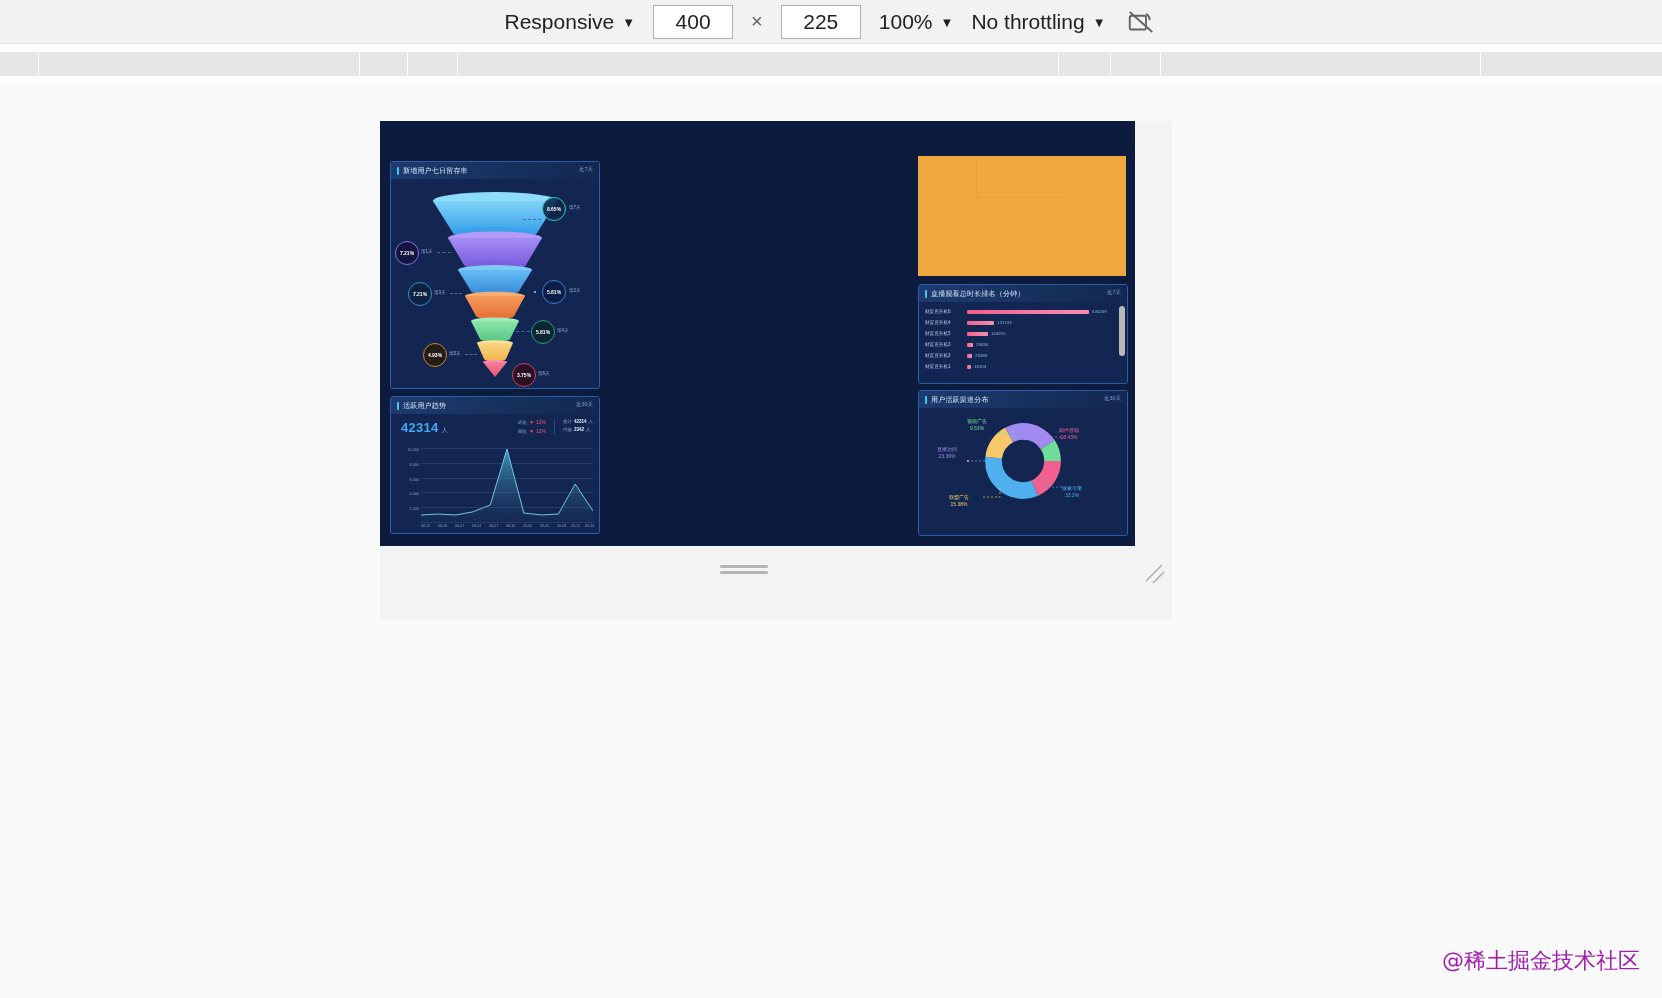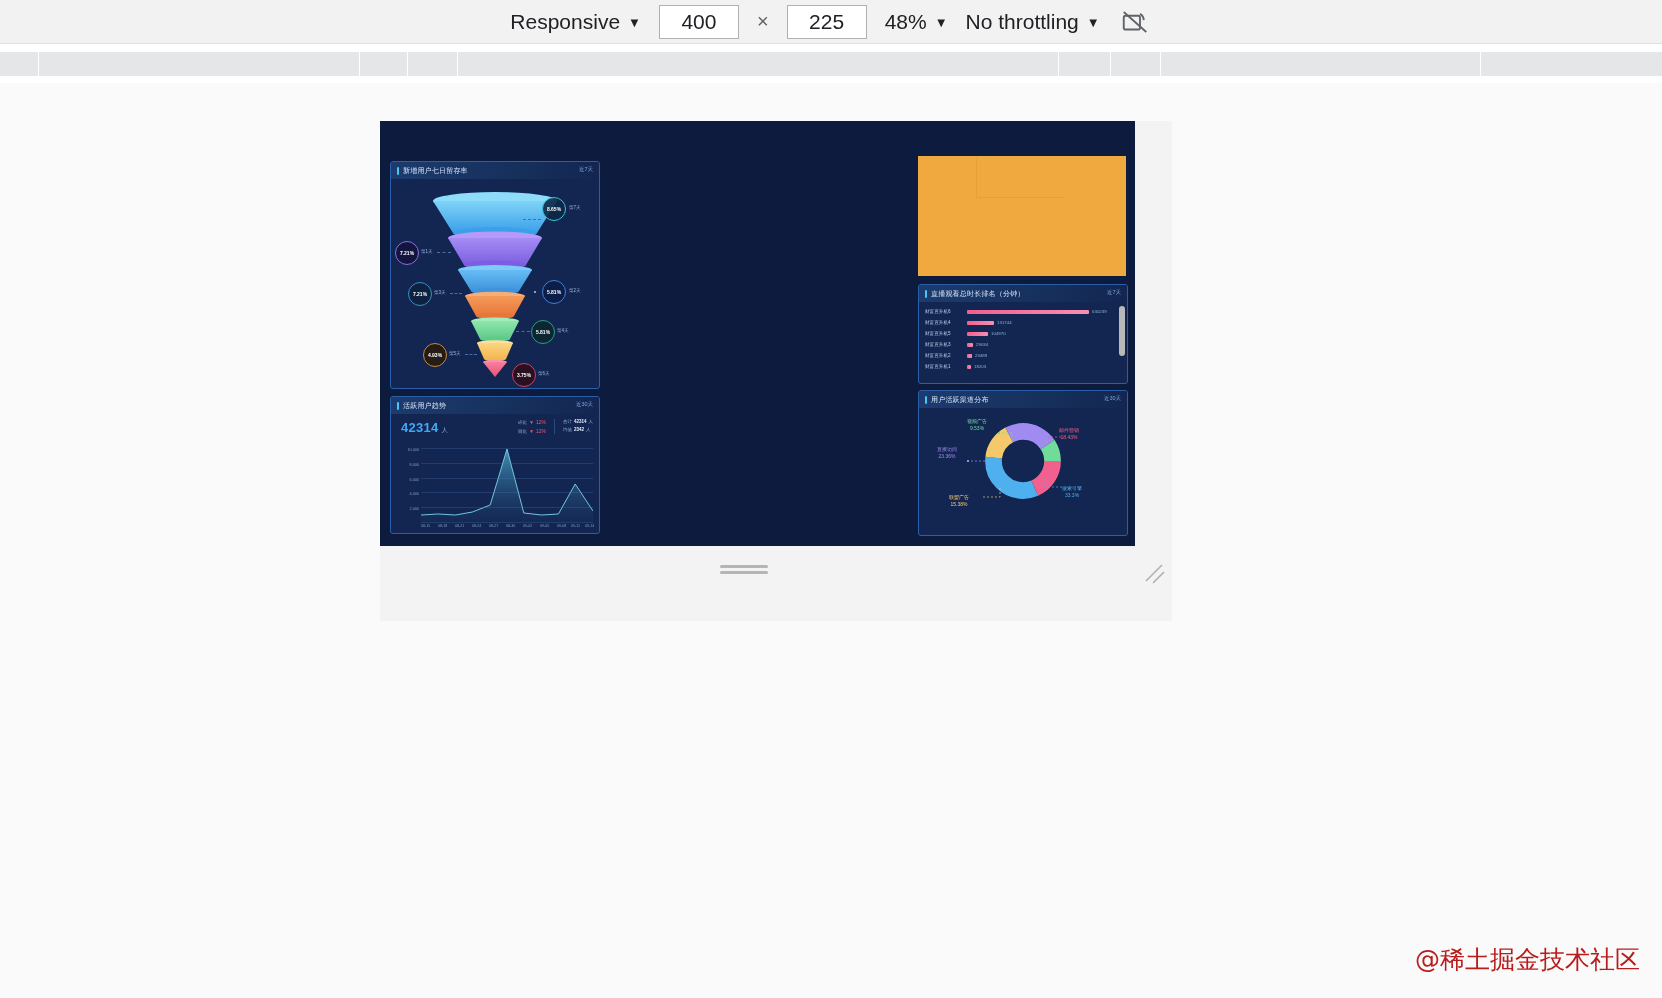--- a/index.html
+++ b/index.html
@@ -170,36 +170,36 @@
   .donut-body{ position:absolute; left:0; top:17px; width:100%; height:129px; }
   .donut-wrap{ position:absolute; left:50%; top:14px; transform:translateX(-50%); }
   .dlabel{ position:absolute; text-align:center; white-space:nowrap; }
   .dlabel .nm{ display:block; font-size:5px; }
   .dlabel .pc{ display:block; font-size:5px; margin-top:1px; }
   .dline{ position:absolute; }
 
   
   .watermark{
     position:absolute; right:22px; bottom:22px;
-    font-size:25px; color:#b91c1c; font-family:"DejaVu Sans", sans-serif;
+    font-size:22px; color:#a21caf; font-family:"DejaVu Sans", sans-serif;
   }
 </style>
 </head>
 <body>
 
 <div class="devtools-toolbar">
   <div class="dt-select">
     <span>Responsive</span>
     <span class="caret">▼</span>
   </div>
   <input class="dim-input" value="400" style="">
   <span class="dim-x">×</span>
   <input class="dim-input" value="225" style="">
   <div class="dt-select">
-    <span>48%</span>
+    <span>100%</span>
     <span class="caret">▼</span>
   </div>
   <div class="dt-select">
     <span>No throttling</span>
     <span class="caret">▼</span>
   </div>
   <div class="rotate-icon">
     <svg width="30" height="30" viewBox="0 0 24 24" fill="none" stroke="#5f6368" stroke-width="1.5">
       <rect x="3" y="7" width="13" height="11" rx="1.5"></rect>
       <path d="M3 4 L21 20" stroke="#5f6368" stroke-width="1.5"></path>

